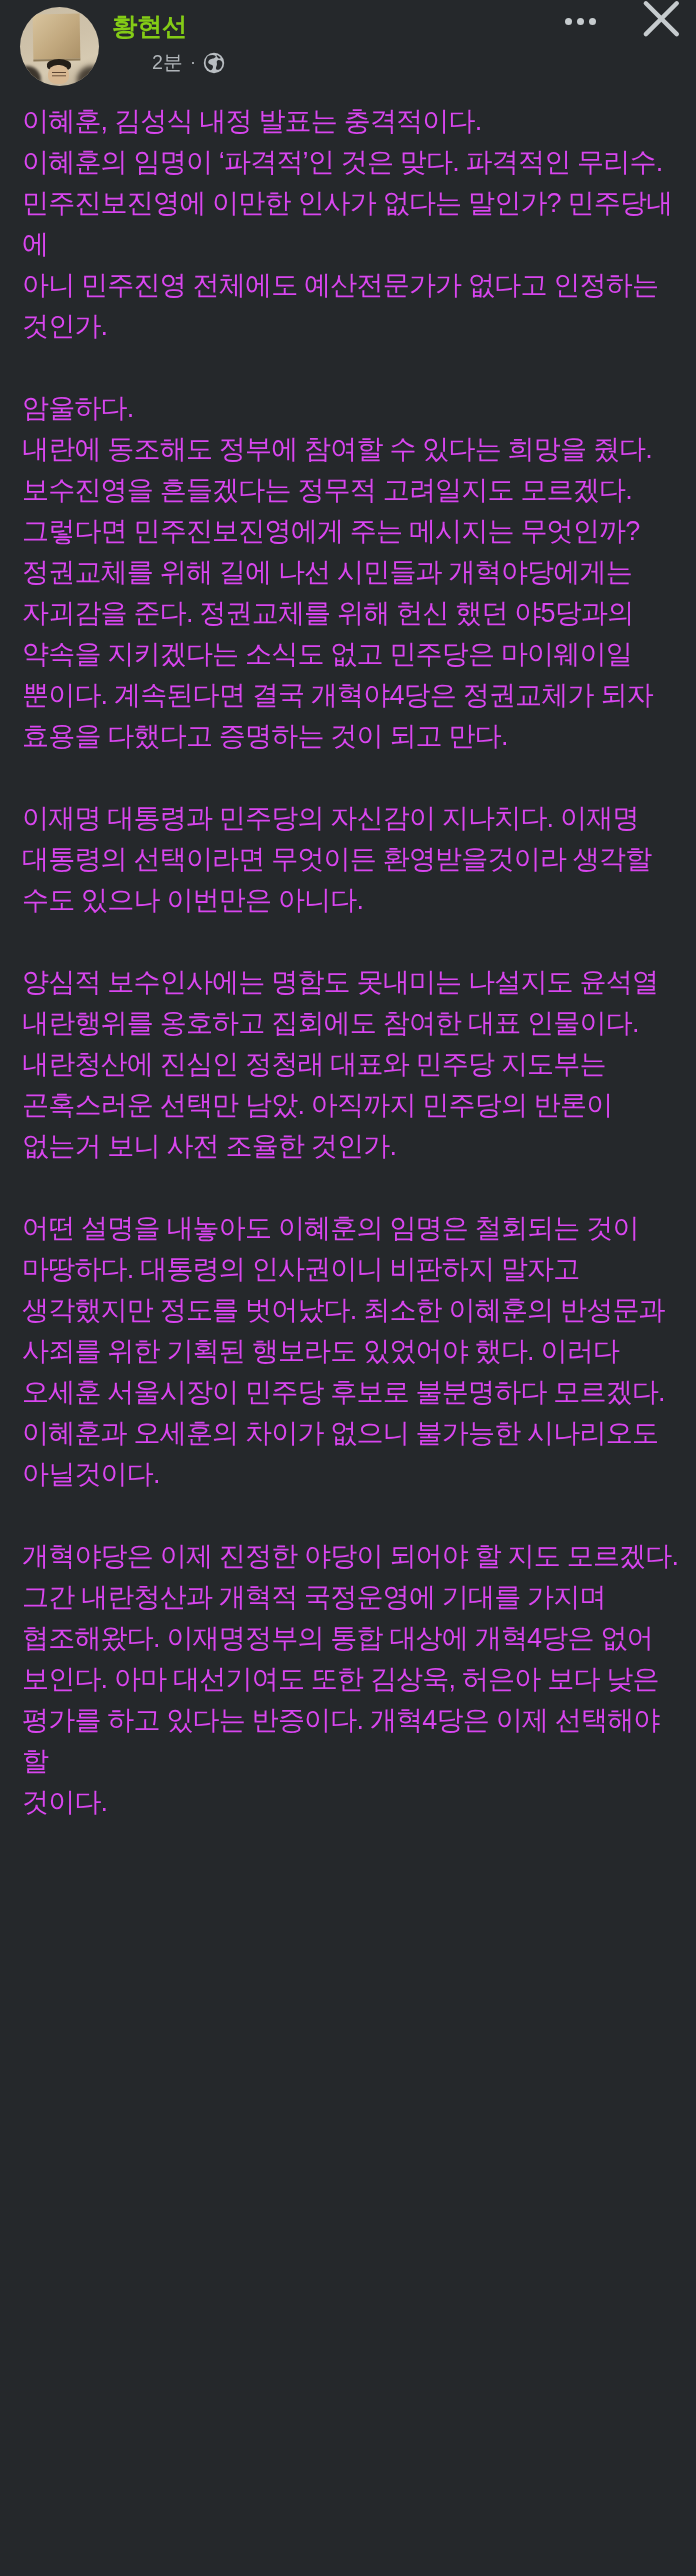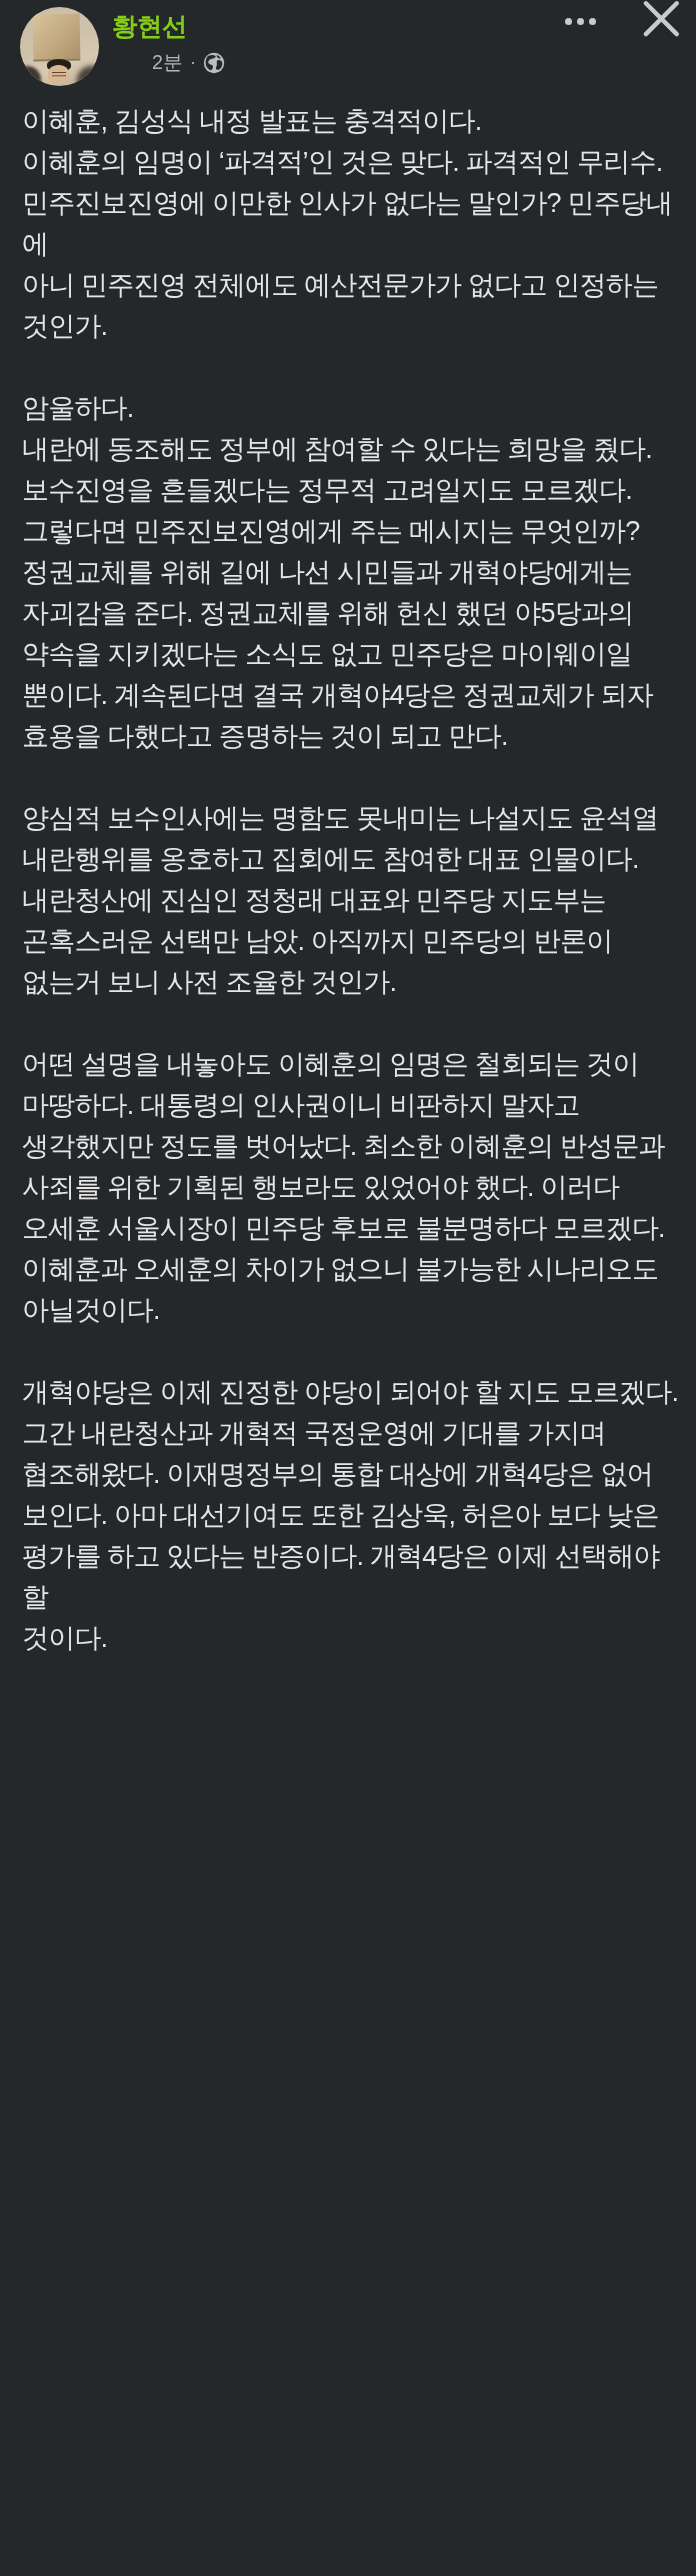--- a/index.html
+++ b/index.html
@@ -80,21 +80,21 @@
   }
 
   
   .post-body {
     padding: 13px 14.7px 0 22px;
   }
   .paragraph {
     font-size: 27px;
     line-height: 41px;
     letter-spacing: -0.8px;
-    color: #e5e5e5;
+    color: #d946ef;
     white-space: pre-line;
     margin-bottom: 41px;
   }
   .paragraph:last-child { margin-bottom: 0; }
 </style>
 </head>
 <body>
 
 <div class="header">
 
@@ -146,20 +146,23 @@
 것인가.</div>
   <div class="paragraph">암울하다.
 내란에 동조해도 정부에 참여할 수 있다는 희망을 줬다.
 보수진영을 흔들겠다는 정무적 고려일지도 모르겠다.
 그렇다면 민주진보진영에게 주는 메시지는 무엇인까?
 정권교체를 위해 길에 나선 시민들과 개혁야당에게는
 자괴감을 준다. 정권교체를 위해 헌신 했던 야5당과의
 약속을 지키겠다는 소식도 없고 민주당은 마이웨이일
 뿐이다. 계속된다면 결국 개혁야4당은 정권교체가 되자
 효용을 다했다고 증명하는 것이 되고 만다.</div>
+  <div class="paragraph">이재명 대통령과 민주당의 자신감이 지나치다. 이재명
+대통령의 선택이라면 무엇이든 환영받을것이라 생각할
+수도 있으나 이번만은 아니다.</div>
   <div class="paragraph">양심적 보수인사에는 명함도 못내미는 나설지도 윤석열
 내란행위를 옹호하고 집회에도 참여한 대표 인물이다.
 내란청산에 진심인 정청래 대표와 민주당 지도부는
 곤혹스러운 선택만 남았. 아직까지 민주당의 반론이
 없는거 보니 사전 조율한 것인가.</div>
   <div class="paragraph">어떤 설명을 내놓아도 이혜훈의 임명은 철회되는 것이
 마땅하다. 대통령의 인사권이니 비판하지 말자고
 생각했지만 정도를 벗어났다. 최소한 이혜훈의 반성문과
 사죄를 위한 기획된 행보라도 있었어야 했다. 이러다
 오세훈 서울시장이 민주당 후보로 불분명하다 모르겠다.

